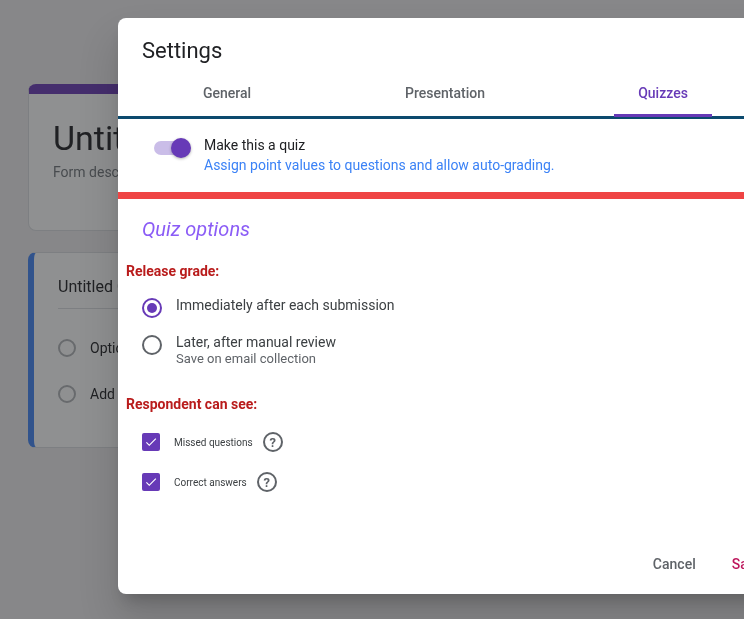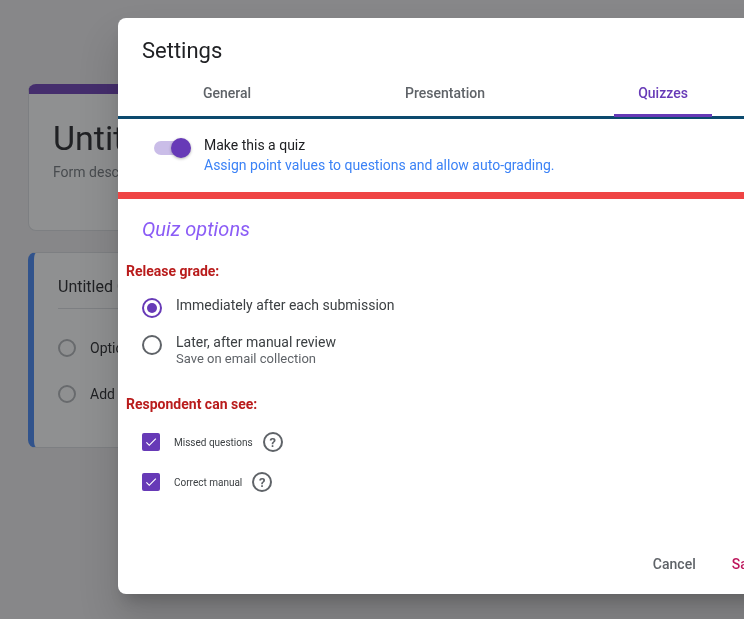--- a/index.html
+++ b/index.html
@@ -403,21 +403,21 @@
       <span class="check-label">Missed questions</span>
       <span class="help-icon">?</span>
     </div>
 
     <div class="check-row">
       <div class="checkbox">
         <svg width="14" height="14" viewBox="0 0 24 24">
             <path d="M9 16.17 4.83 12l-1.42 1.41L9 19 21 7l-1.41-1.41z"></path>
           </svg>
       </div>
-      <span class="check-label">Correct manual</span>
+      <span class="check-label">Correct answers</span>
       <span class="help-icon">?</span>
     </div>
 
     <div class="spacer-bottom"></div>
   </div>
 
   <div class="dialog-footer">
     <button class="btn btn-cancel">Cancel</button>
     <button class="btn btn-save">Save</button>
   </div>

